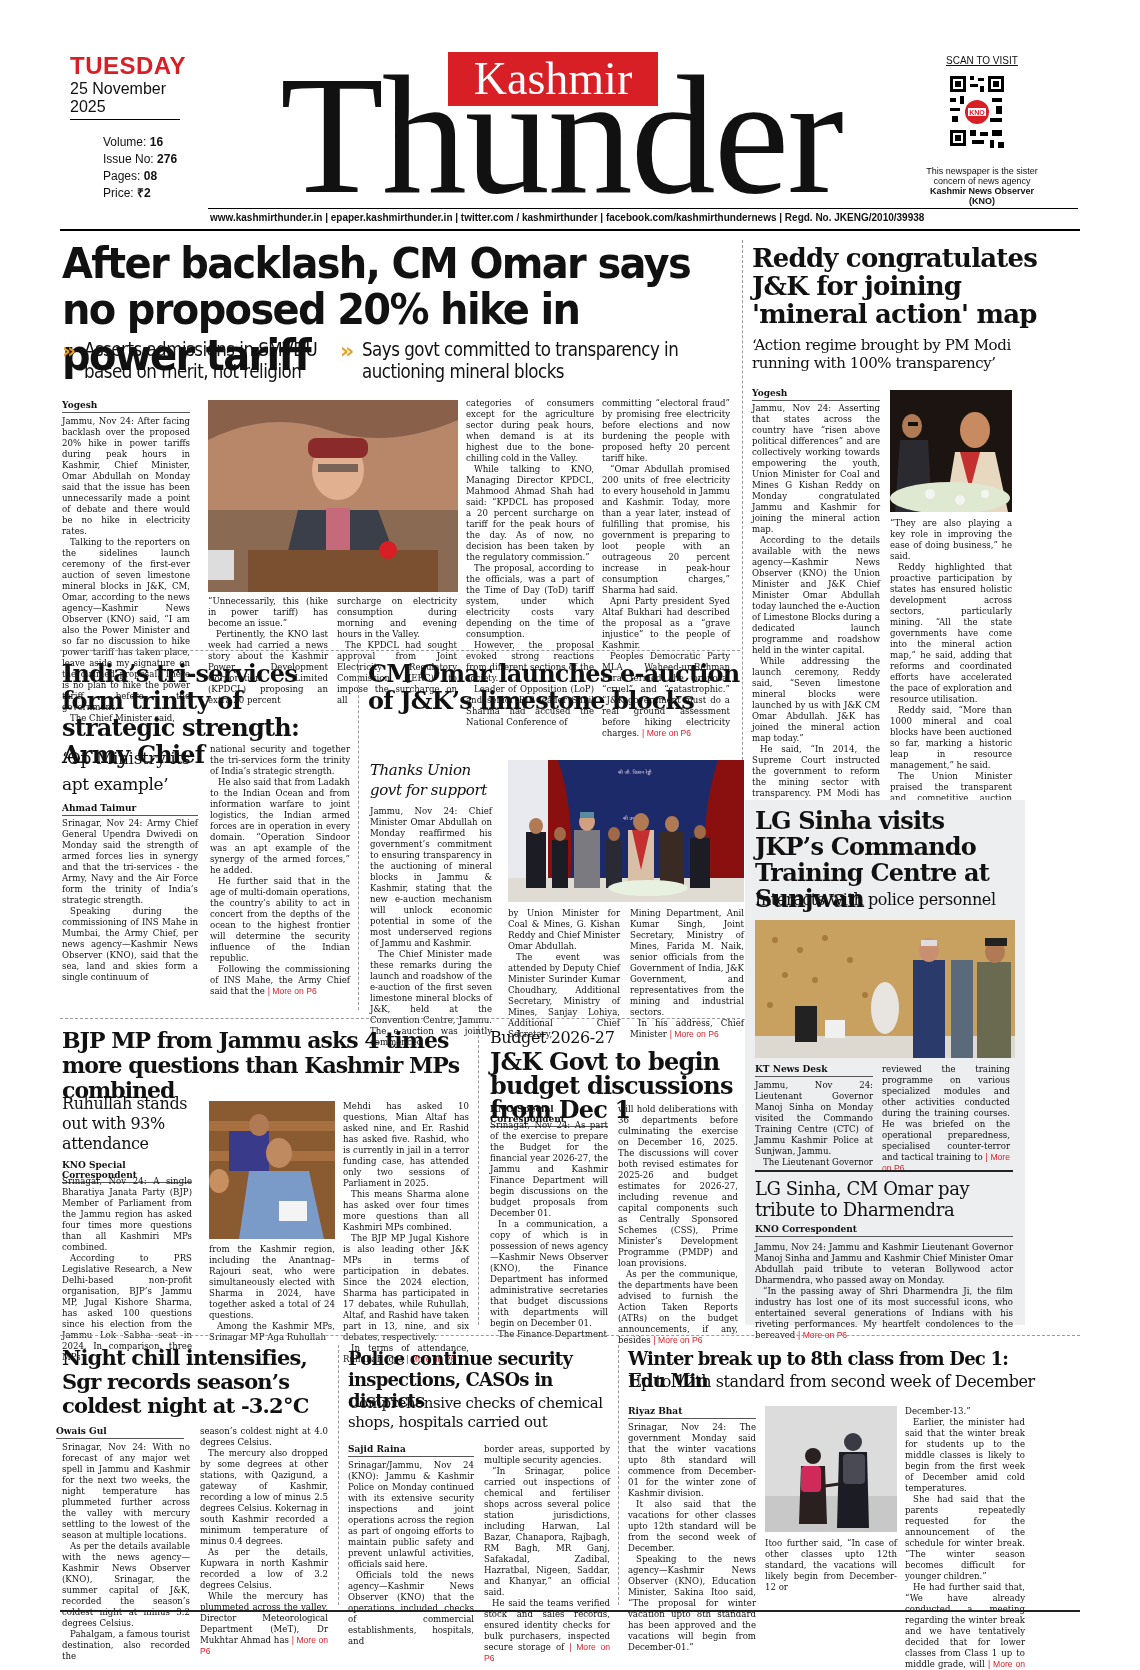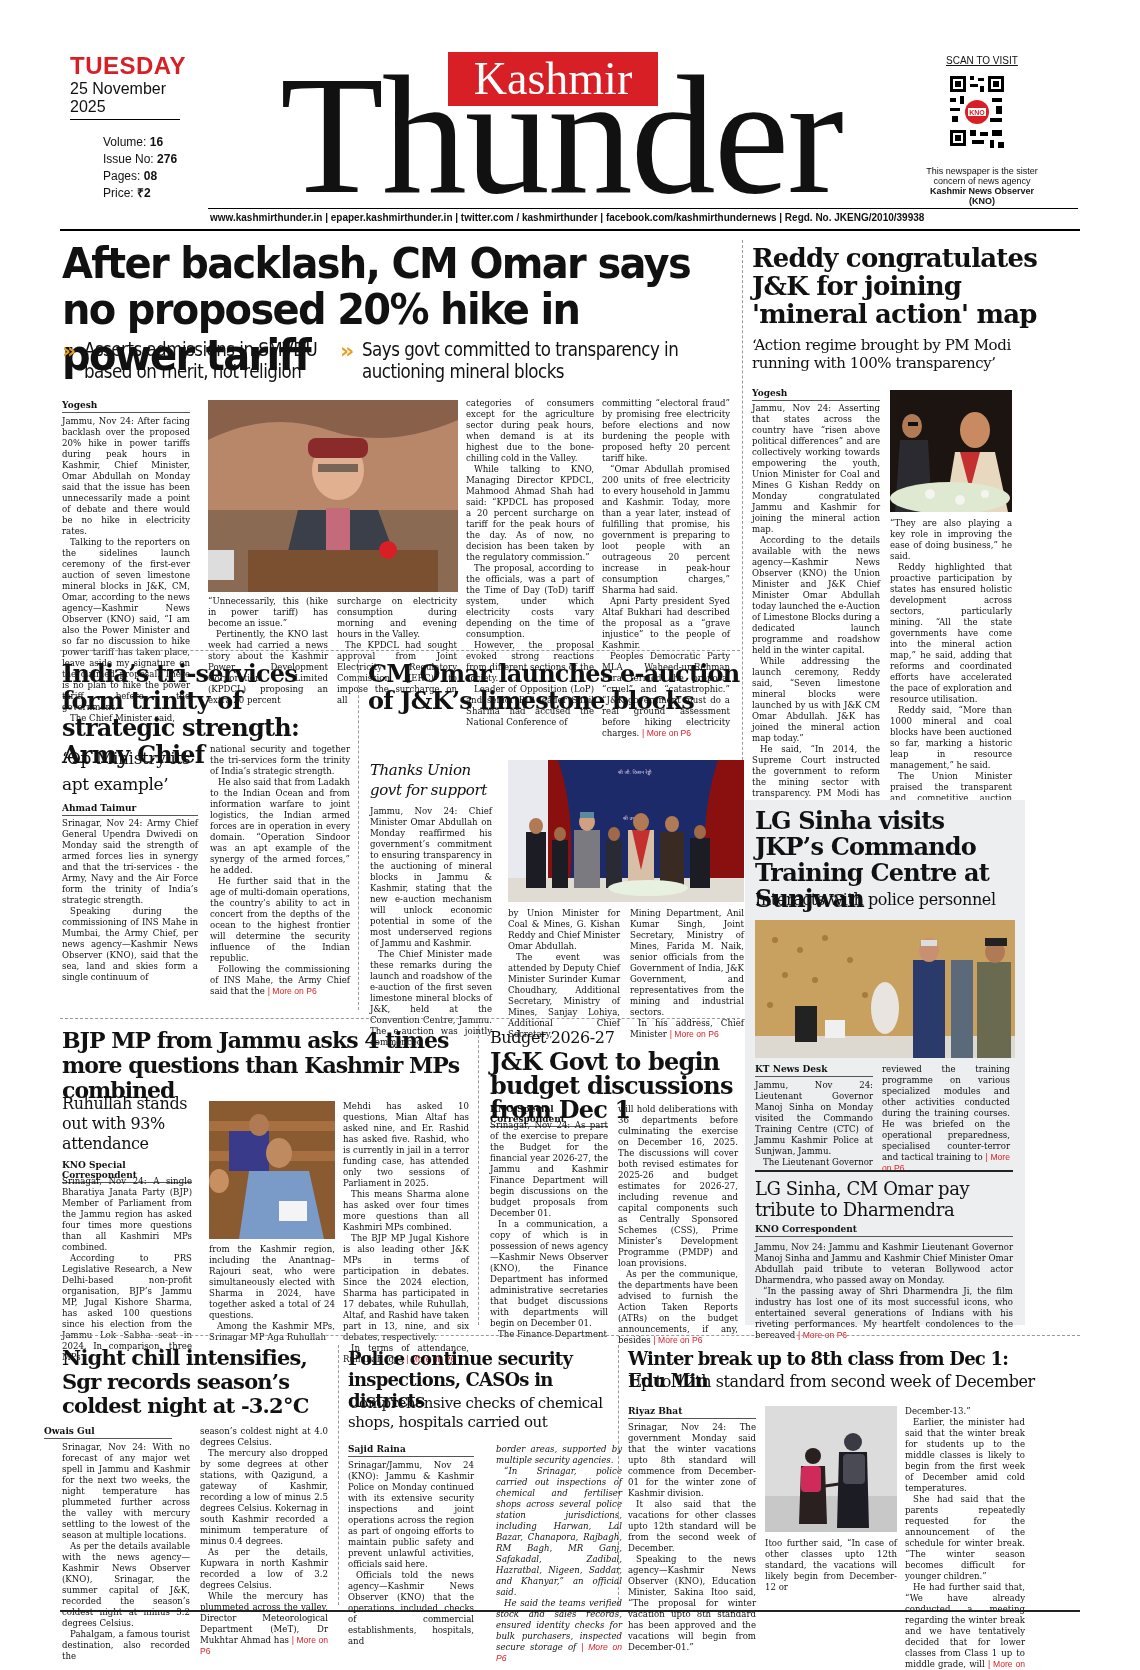--- a/index.html
+++ b/index.html
@@ -346,21 +346,21 @@
     <p>The Finance Department</p>
 </div>
 <div class="abs body" style="left:618px; top:1104px; width:120px;">
   <p>will hold deliberations with 36 departments before culminating the exercise on December 16, 2025. The discussions will cover both revised estimates for 2025-26 and budget estimates for 2026-27, including revenue and capital components such as Centrally Sponsored Schemes (CSS), Prime Minister’s Development Programme (PMDP) and loan provisions.</p>
     <p><span>As per the communique, the departments have been advised to furnish the Action Taken Reports (ATRs) on the budget announcements, if any, besides</span> <span class="more">| More on P6</span></p>
 </div>
 
 <div class="abs hrule" style="left:60px; top:1335px; width:1020px;"></div>
 
 <div class="abs h2" style="left:62px; top:1346px; width:270px; font-size:21px; line-height:24px;">Night chill intensifies, Sgr records season’s coldest night at -3.2°C</div>
-<div class="abs byline" style="left:44px; top:1426px; width:128px;">Owais Gul</div>
+<div class="abs byline" style="left:56px; top:1426px; width:128px;">Owais Gul</div>
 <div class="abs body" style="left:62px; top:1442px; width:128px;">
   <p>Srinagar, Nov 24: With no forecast of any major wet spell in Jammu and Kashmir for the next two weeks, the night temperature has plummeted further across the valley with mercury settling to the lowest of the season at multiple locations.</p>
     <p>As per the details available with the news agency—Kashmir News Observer (KNO), Srinagar, the summer capital of J&amp;K, recorded the season’s coldest night at minus 3.2 degrees Celsius.</p>
     <p>Pahalgam, a famous tourist destination, also recorded the</p>
 </div>
 <div class="abs body" style="left:200px; top:1426px; width:128px;">
   <p>season’s coldest night at 4.0 degrees Celsius.</p>
     <p>The mercury also dropped by some degrees at other stations, with Qazigund, a gateway of Kashmir, recording a low of minus 2.5 degrees Celsius. Kokernag in south Kashmir recorded a minimum temperature of minus 0.4 degrees.</p>
     <p>As per the details, Kupwara in north Kashmir recorded a low of 3.2 degrees Celsius.</p>
     <p><span>While the mercury has plummeted across the valley, Director Meteorological Department (MeT), Dr Mukhtar Ahmad has</span> <span class="more">| More on P6</span></p>
@@ -368,21 +368,21 @@
 
 <div class="abs vrule" style="left:338px; top:1345px; height:260px;"></div>
 
 <div class="abs h2" style="left:348px; top:1348px; width:270px; font-size:18px; line-height:21px;">Police continue security inspections, CASOs in districts</div>
 <div class="abs sub" style="left:348px; top:1394px; width:270px; font-size:15px; line-height:19px;">Comprehensive checks of chemical shops, hospitals carried out</div>
 <div class="abs byline" style="left:348px; top:1444px; width:126px;">Sajid Raina</div>
 <div class="abs body" style="left:348px; top:1460px; width:126px;">
   <p>Srinagar/Jammu, Nov 24 (KNO): Jammu &amp; Kashmir Police on Monday continued with its extensive security inspections and joint operations across the region as part of ongoing efforts to maintain public safety and prevent unlawful activities, officials said here.</p>
     <p>Officials told the news agency—Kashmir News Observer (KNO) that the operations included checks of commercial establishments, hospitals, and</p>
 </div>
-<div class="abs body" style="left:496px; top:1444px; width:126px;font-style:italic;">
+<div class="abs body" style="left:484px; top:1444px; width:126px;">
   <p>border areas, supported by multiple security agencies.</p>
     <p>“In Srinagar, police carried out inspections of chemical and fertiliser shops across several police station jurisdictions, including Harwan, Lal Bazar, Chanapora, Rajbagh, RM Bagh, MR Ganj, Safakadal, Zadibal, Hazratbal, Nigeen, Saddar, and Khanyar,” an official said.</p>
     <p><span>He said the teams verified stock and sales records, ensured identity checks for bulk purchasers, inspected secure storage of</span> <span class="more">| More on P6</span></p>
 </div>
 
 <div class="abs vrule" style="left:618px; top:1345px; height:260px;"></div>
 
 <div class="abs h2" style="left:628px; top:1348px; width:420px; font-size:18px; line-height:22px;">Winter break up to 8th class from Dec 1: Edu Min</div>
 <div class="abs sub" style="left:628px; top:1372px; width:420px; font-size:16px;">Up to 12th standard from second week of December</div>
 <div class="abs byline" style="left:628px; top:1406px; width:128px;">Riyaz Bhat</div>

